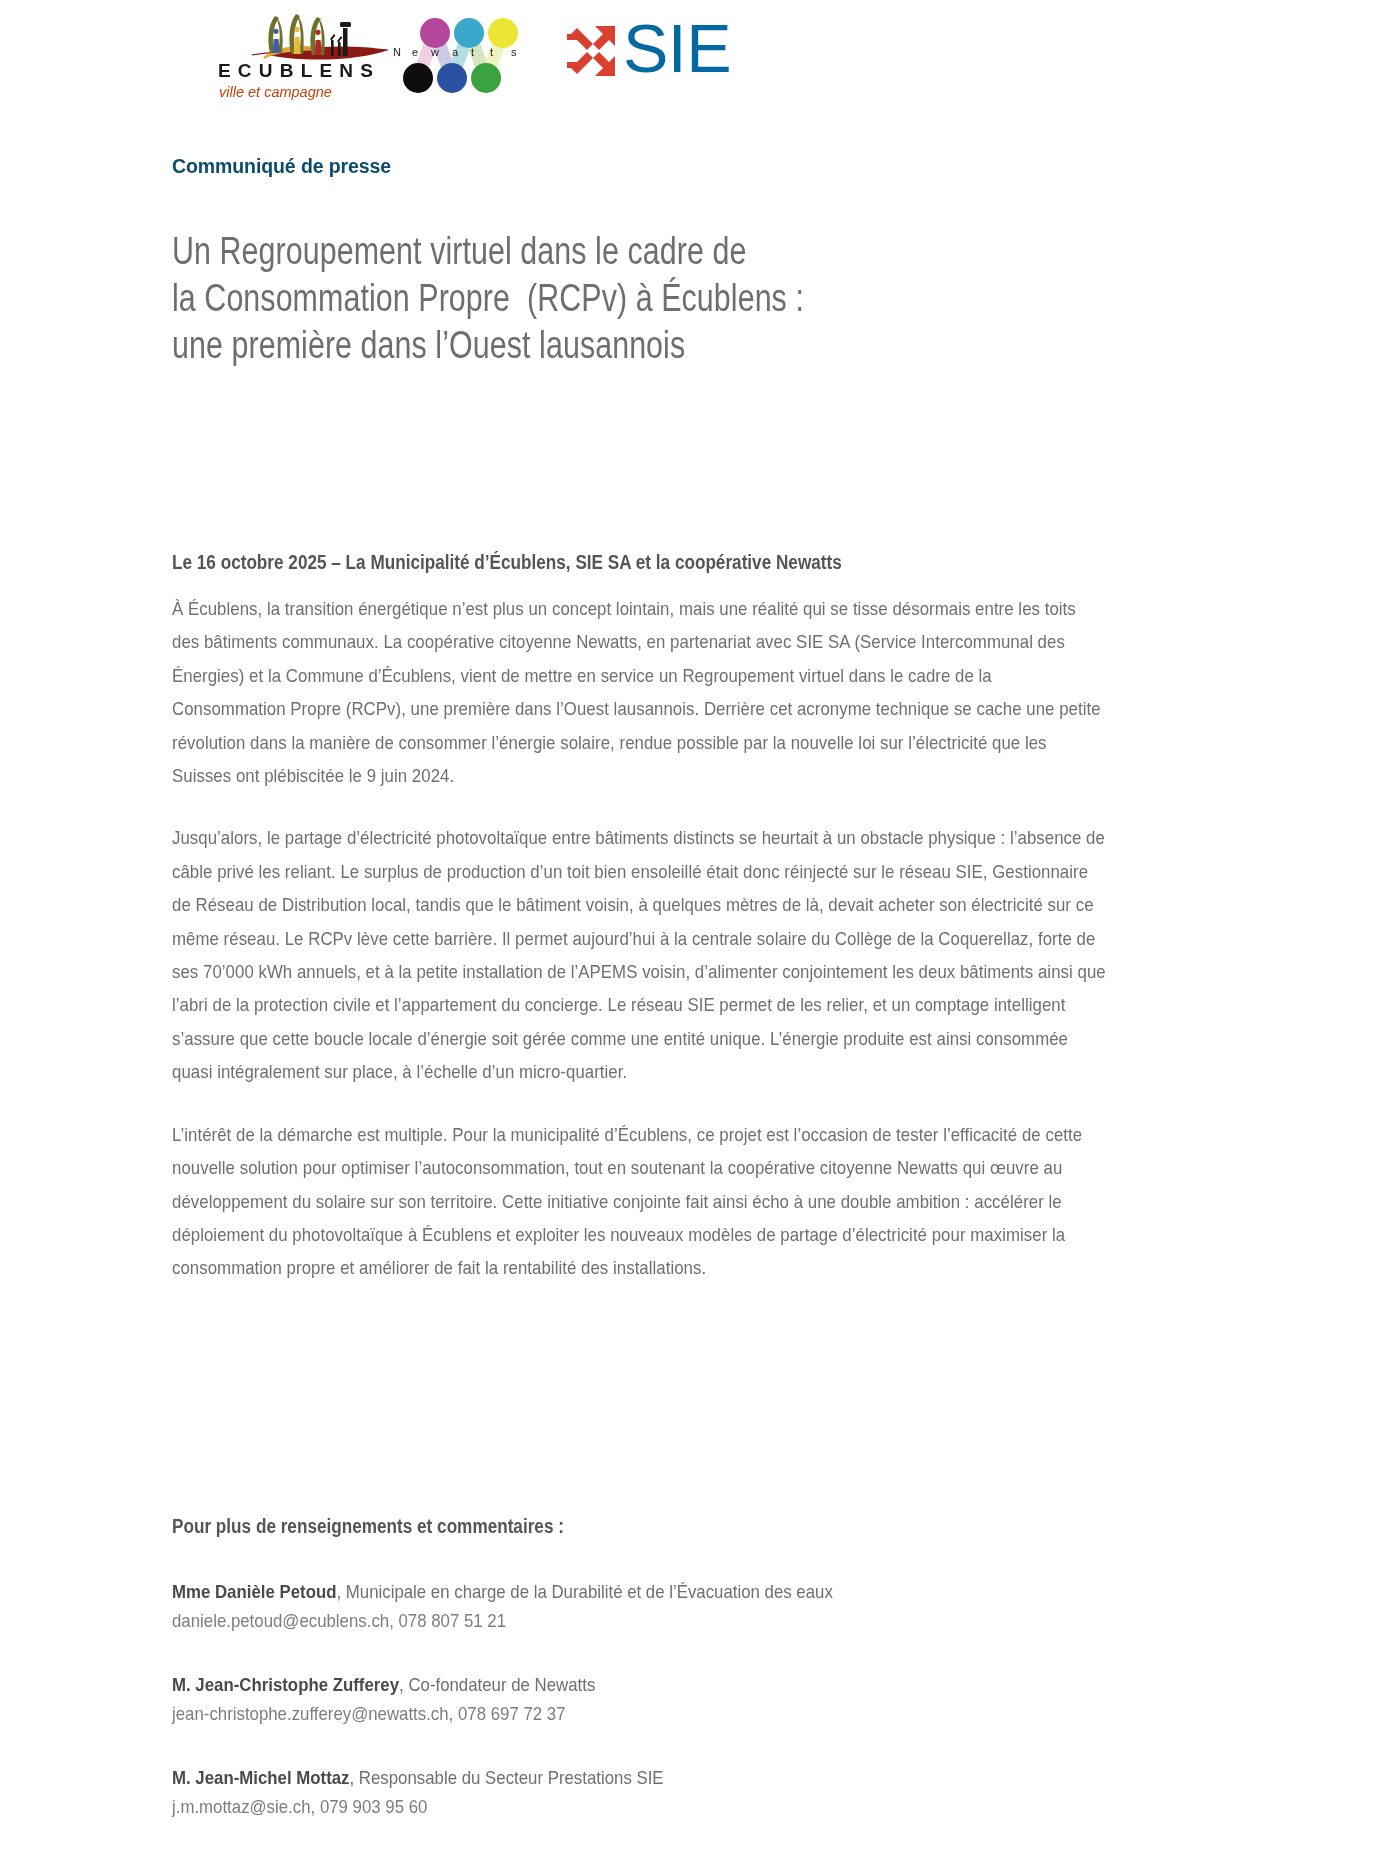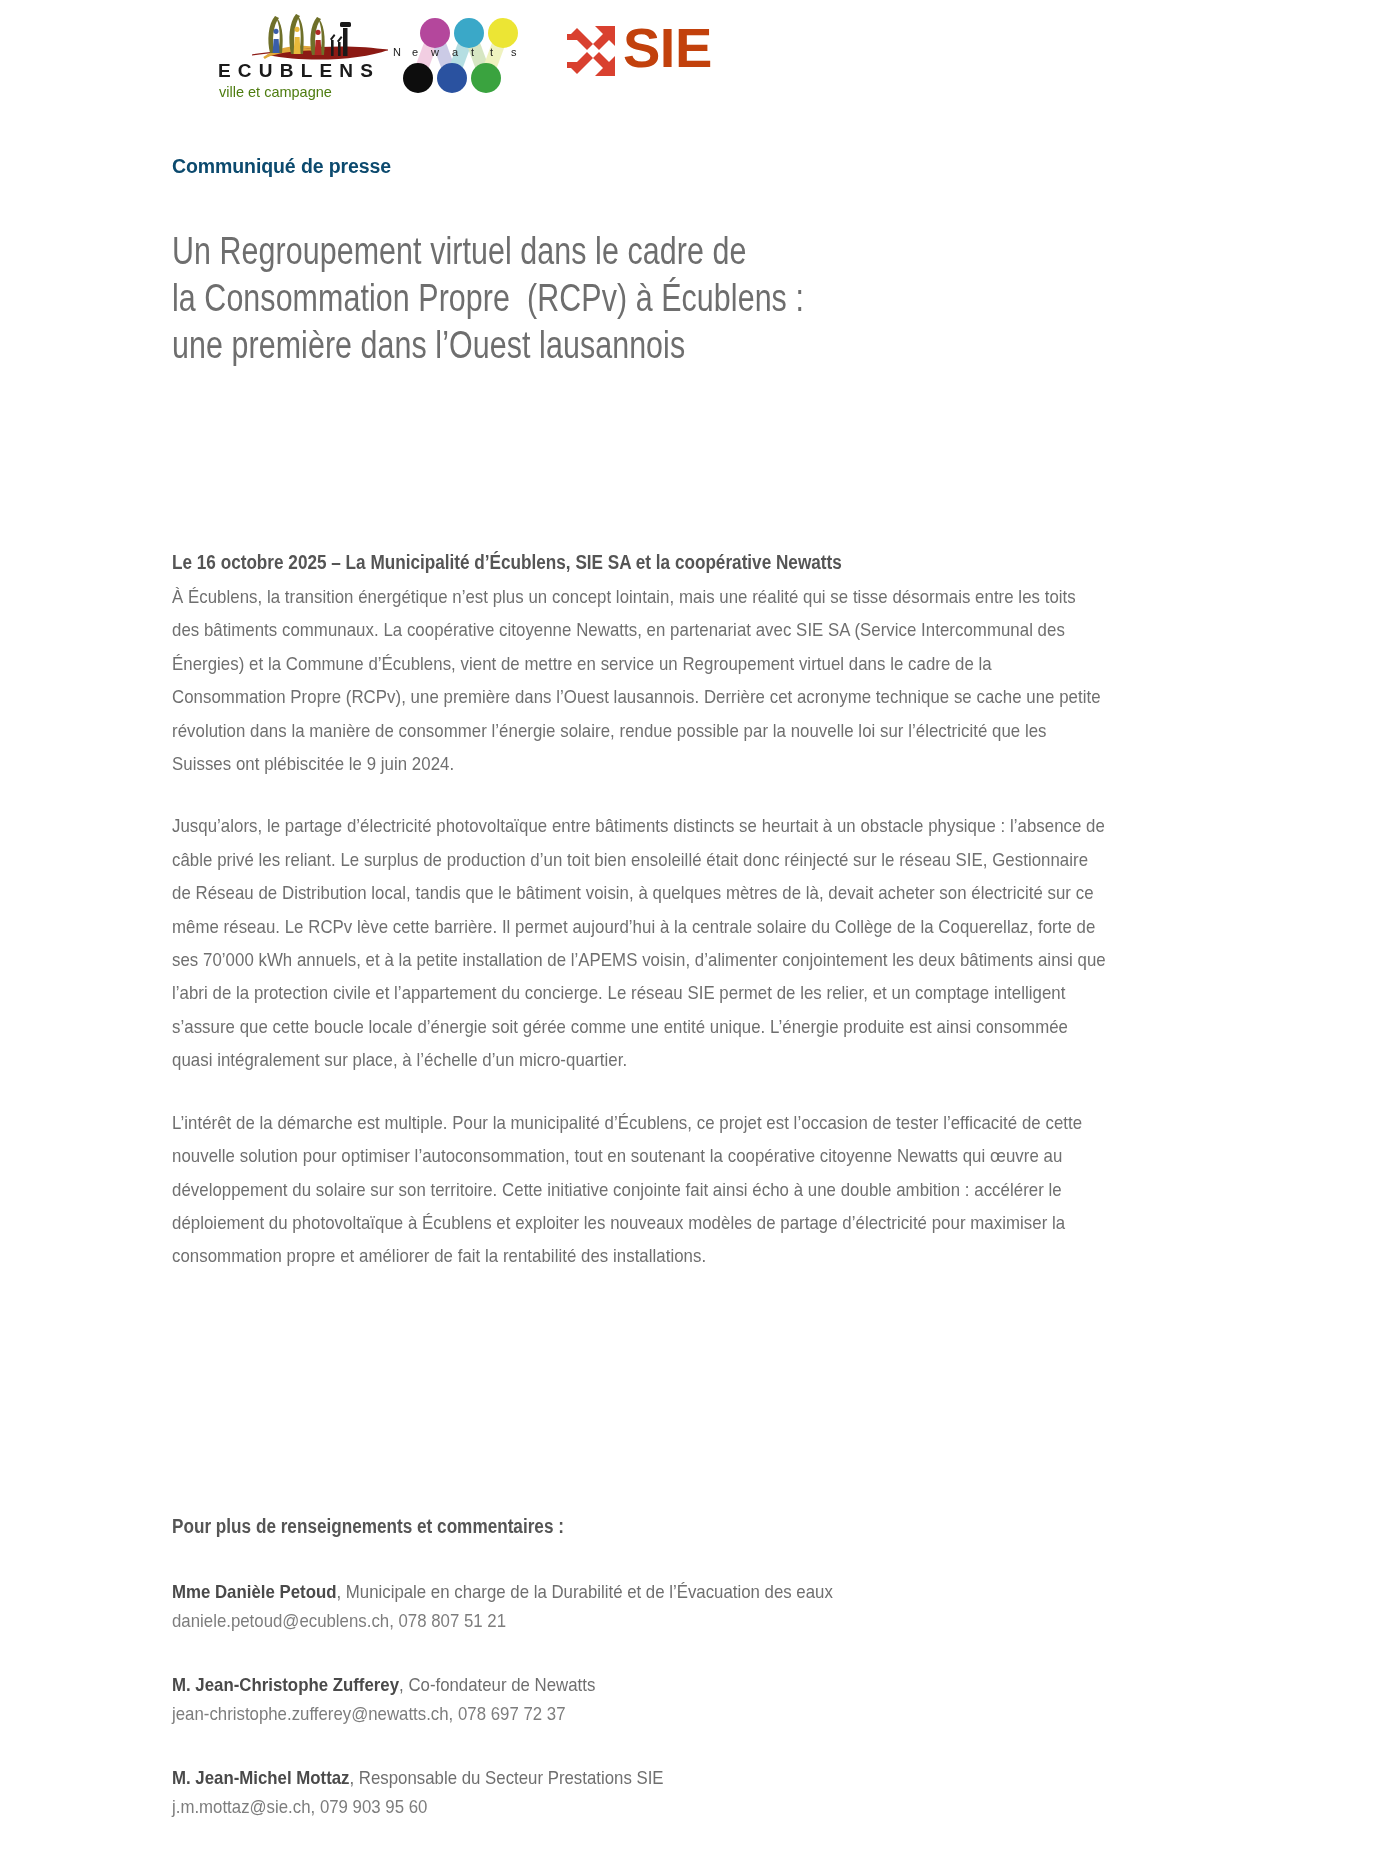--- a/index.html
+++ b/index.html
@@ -56,22 +56,23 @@
     letter-spacing: 7.2px;
     color: #1a1a1a;
     white-space: nowrap;
   }
   .ecu-sub {
     position: absolute;
     left: 7px;
     top: 76px;
     font-family: "Liberation Sans", sans-serif;
     font-size: 14.5px;
-    color: #4d7c0f;
-    white-space: nowrap;
+    color: #c2410c;
+    white-space: nowrap;
+    font-style: italic;
   }
 
   
   .logo-newatts {
     position: absolute;
     left: 393px;
     top: 16px;
     width: 150px;
     height: 78px;
   }
@@ -97,24 +98,24 @@
     left: 565px;
     top: 20px;
     width: 160px;
     height: 66px;
   }
   .sie-word {
     position: absolute;
     left: 58px;
     top: -3px;
     font-family: "Liberation Sans", sans-serif;
-    font-weight: bold;
-    font-size: 56px;
+    font-weight: normal;
+    font-size: 68px;
     letter-spacing: -0.5px;
-    color: #c2410c;
+    color: #0369a1;
     line-height: 62px;
   }
 
   
   .col {
     position: absolute;
     left: 172px;
     top: 0;
     width: 930px;
   }
@@ -153,21 +154,21 @@
     font-size: 19.5px;
     font-weight: bold;
     color: #555555;
     transform: scaleX(0.88);
     transform-origin: left top;
     white-space: nowrap;
   }
 
   .body-block {
     position: absolute;
-    top: 580px;
+    top: 592px;
     left: 0;
     width: 1060px;
   }
   .para {
     font-size: 19px;
     line-height: 33.4px;
     color: #6f6f6f;
     transform: scaleX(0.885);
     transform-origin: left top;
     width: 1055px;

